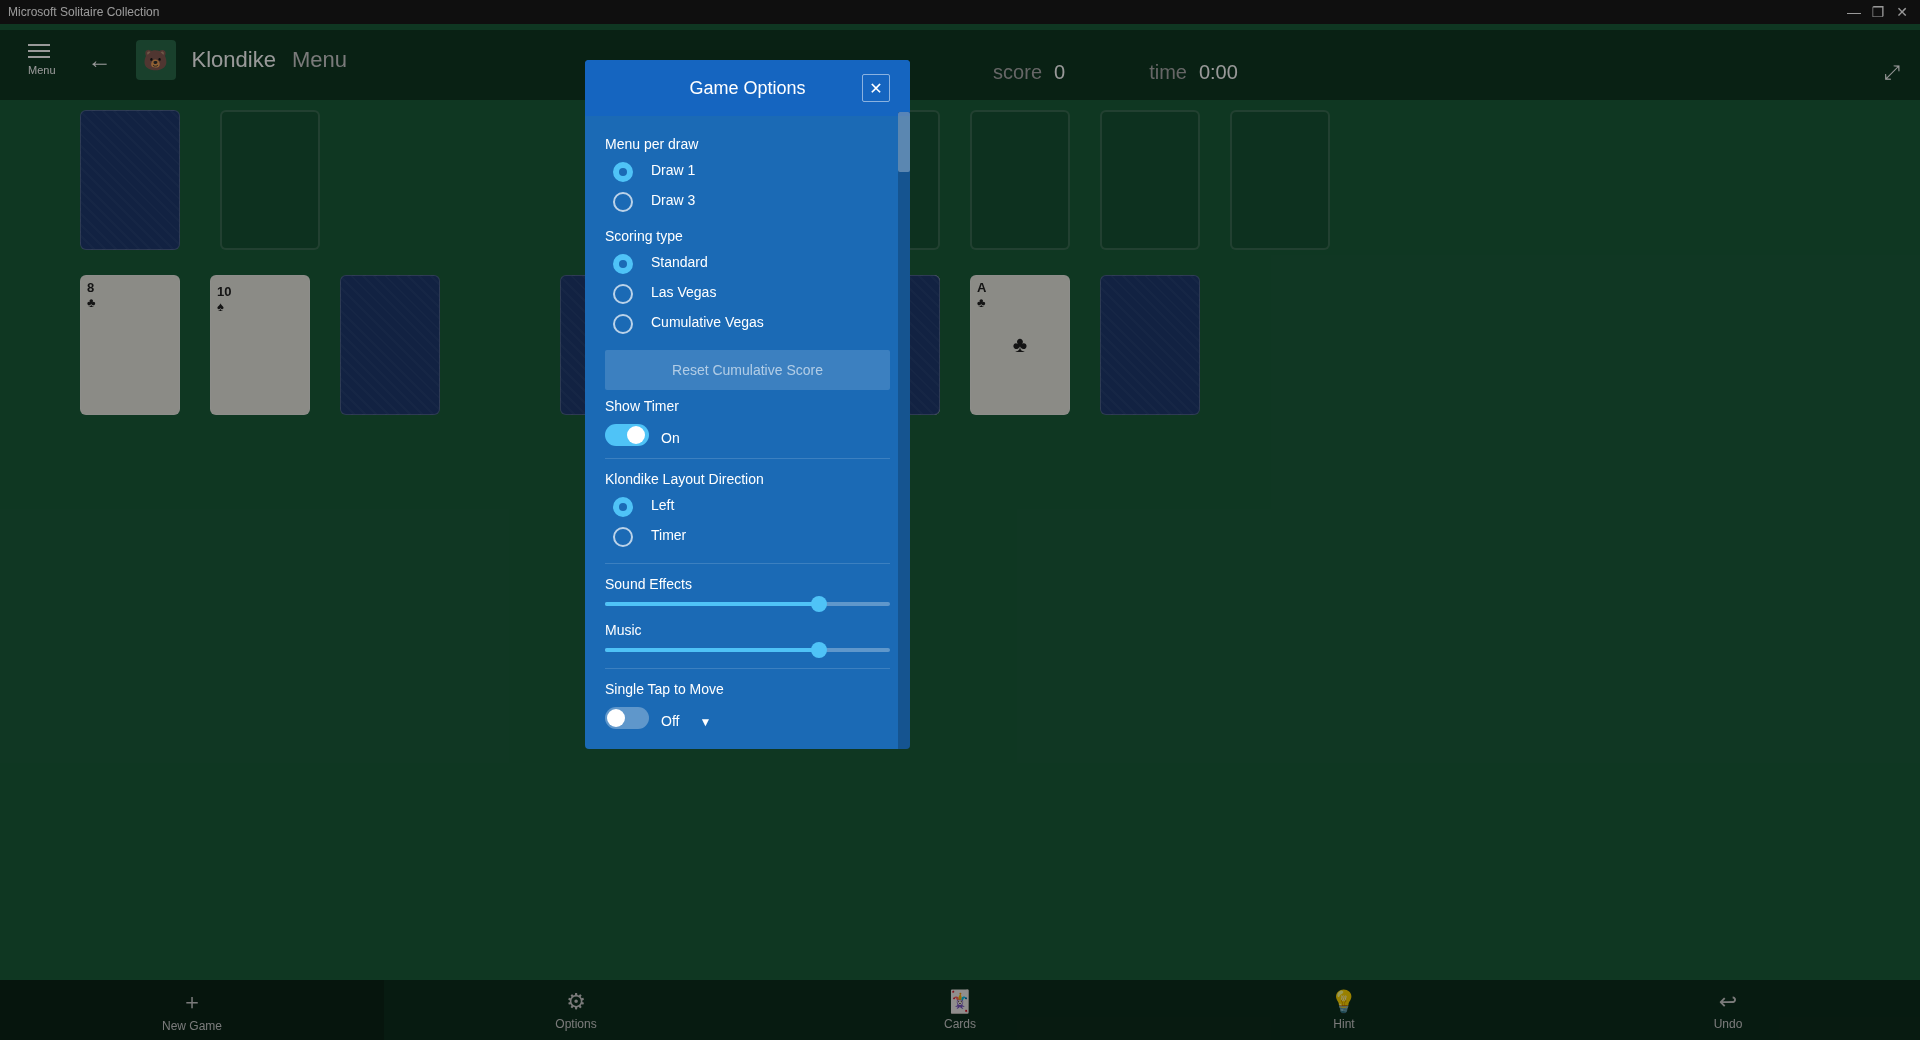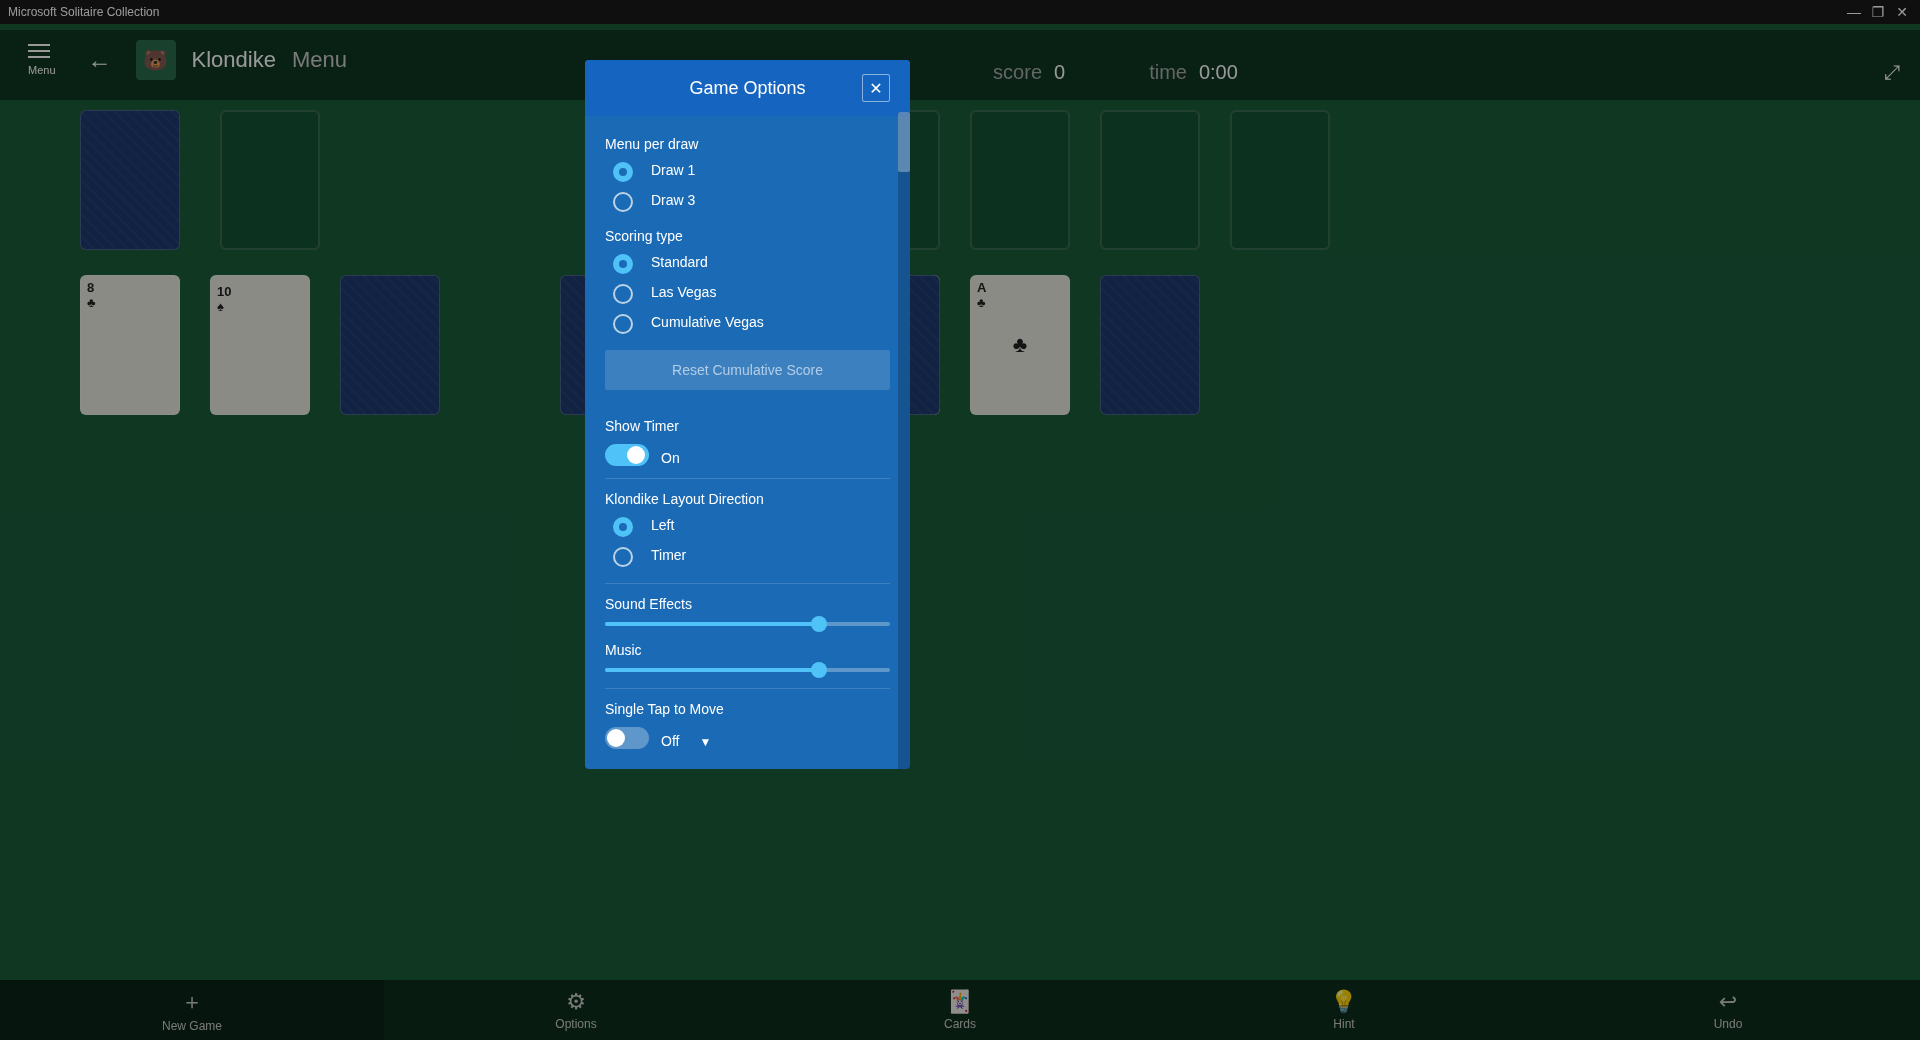--- a/index.html
+++ b/index.html
@@ -324,21 +324,21 @@
     
     .reset-btn {
       width: 100%;
       padding: 12px 16px;
       background: rgba(255,255,255,0.15);
       border: none;
       border-radius: 2px;
       color: rgba(255,255,255,0.6);
       font-size: 14px;
       cursor: pointer;
-      margin-bottom: 24px;
+      margin-bottom: 4px;
       text-align: center;
     }
 
     
     .toggle-row {
       display: flex;
       align-items: flex-end;
       gap: 12px;
       margin-bottom: 4px;
     }

